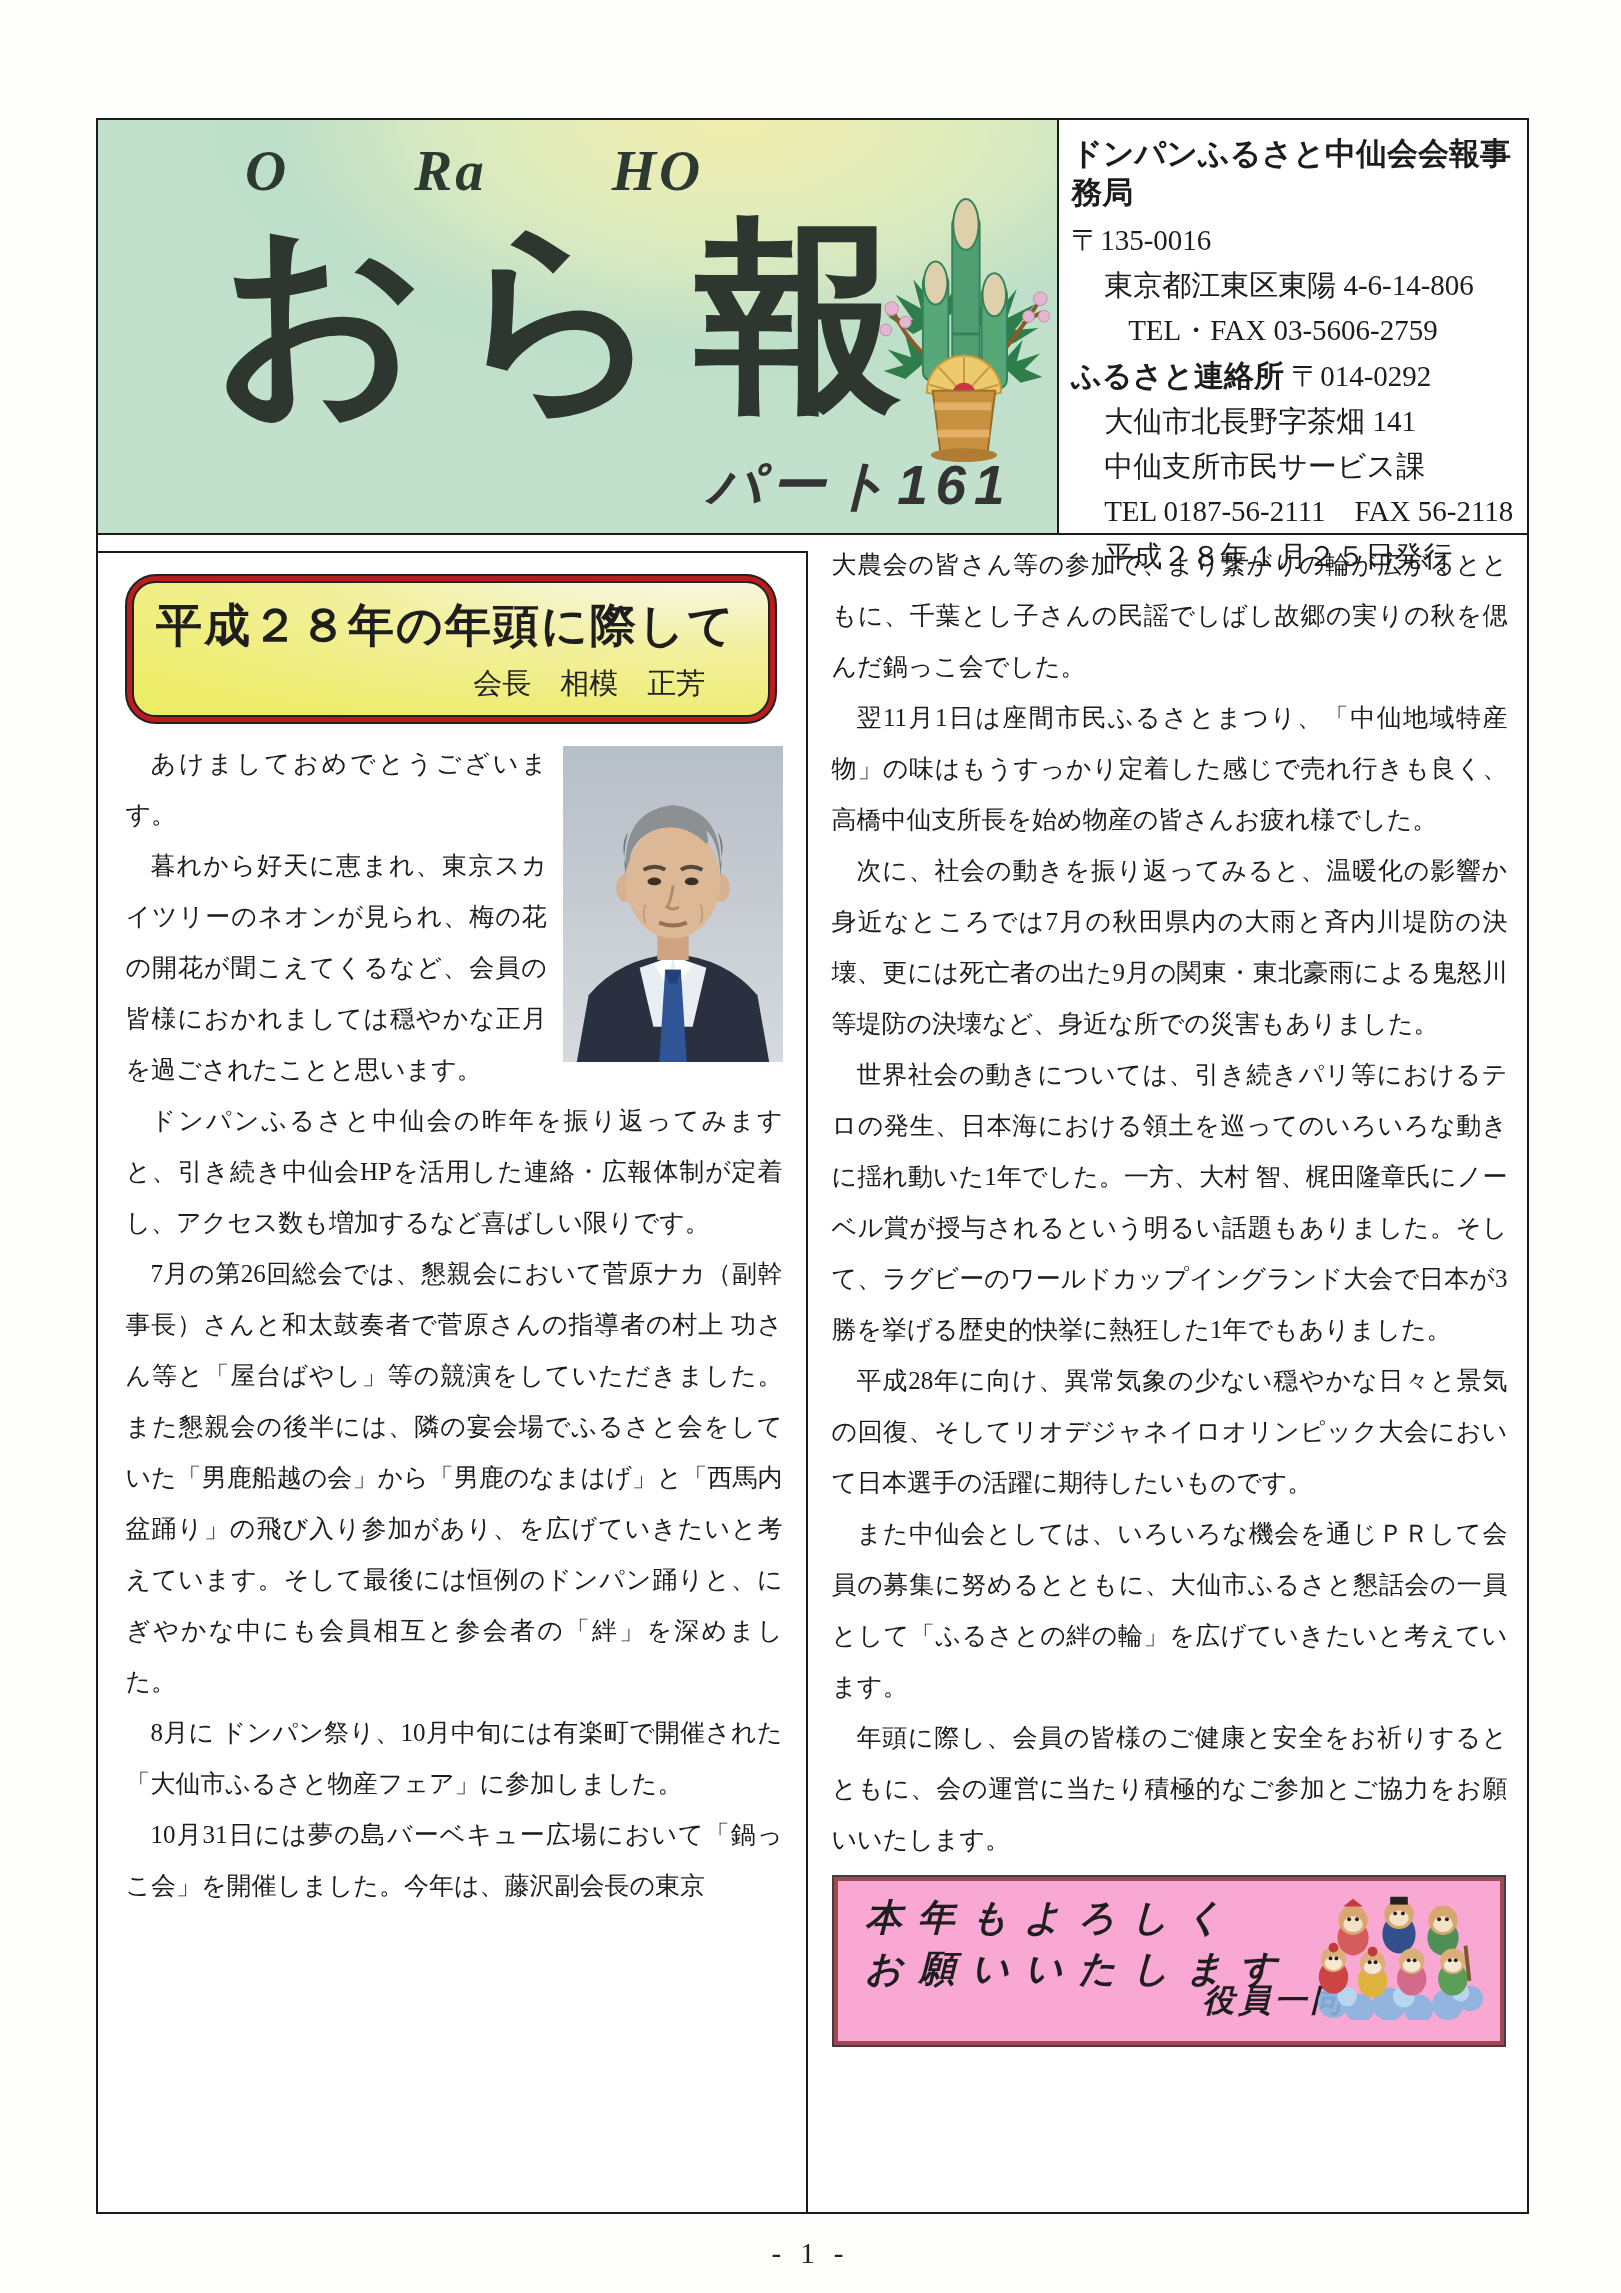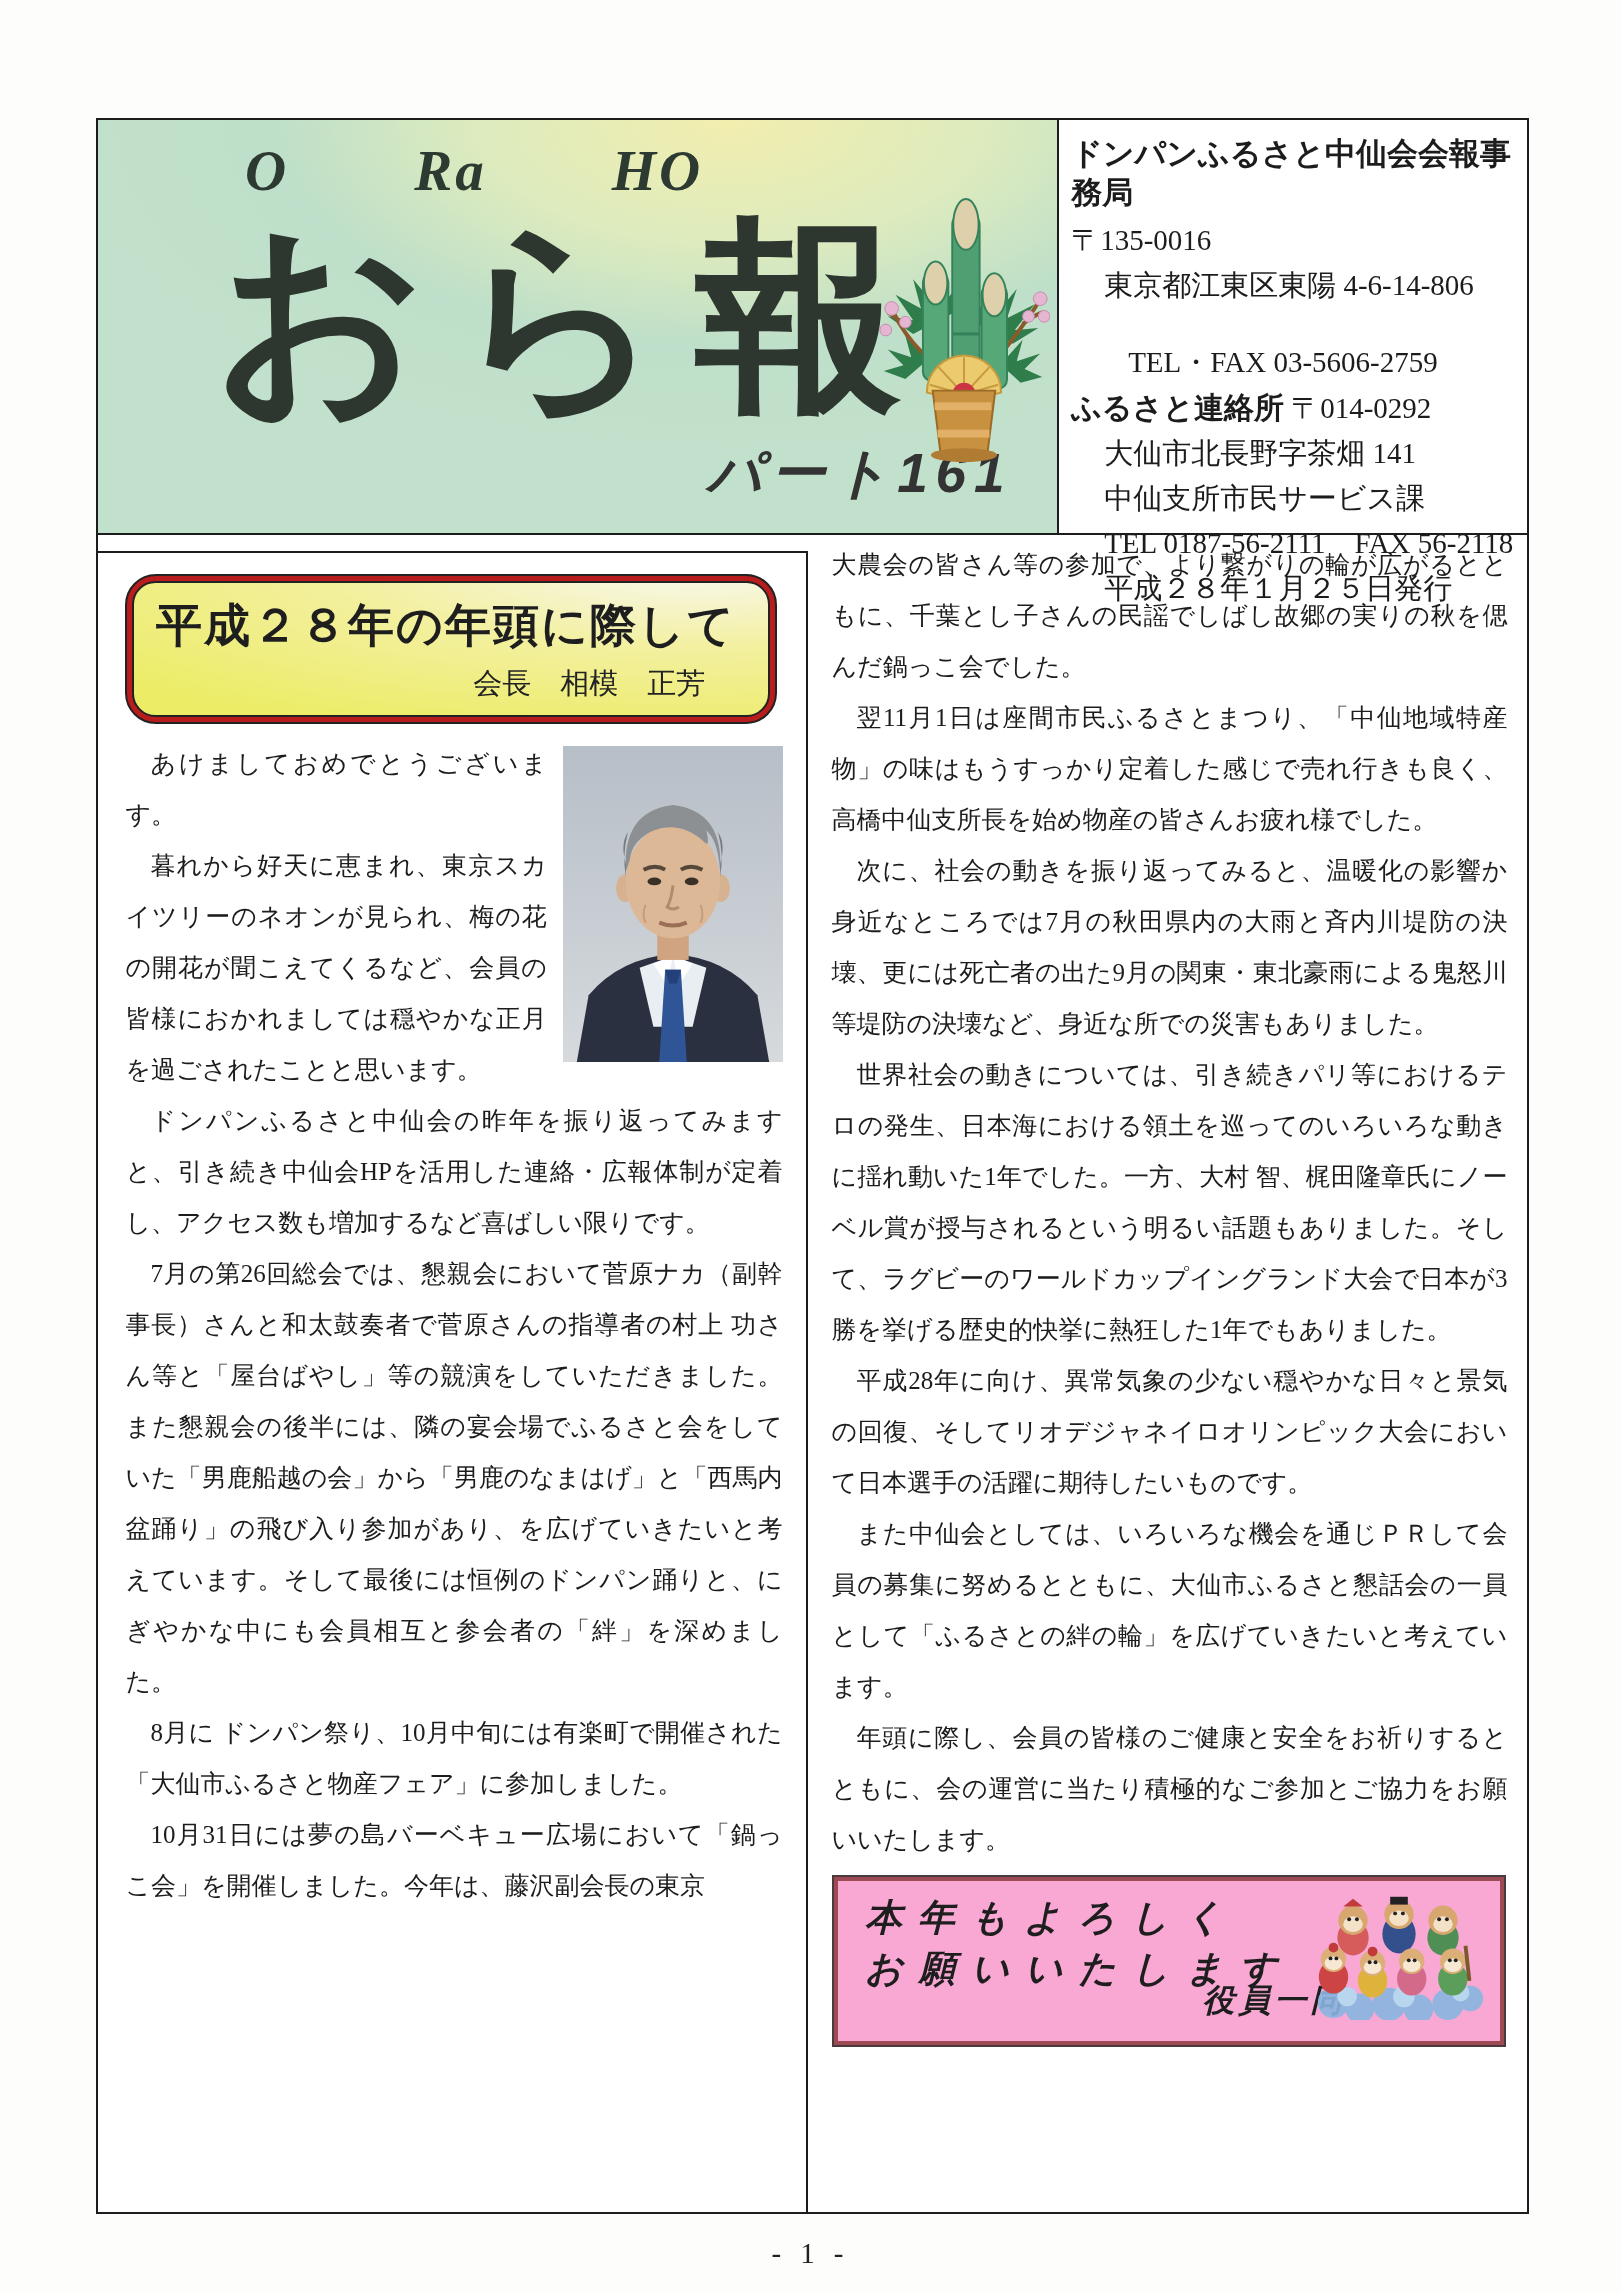--- a/index.html
+++ b/index.html
@@ -25,35 +25,35 @@
     position:absolute;left:147px;top:21.6px;
     font-style:italic;font-weight:bold;font-size:57px;color:#2c3a31;
     word-spacing:108px;letter-spacing:2.9px;line-height:1;
   }
   .oraho{
     position:absolute;left:116px;top:86px;
     font-size:208px;font-weight:bold;letter-spacing:27.4px;line-height:1.08;
     color:#2d372f;
   }
   .part-label{
-    position:absolute;right:45px;bottom:22px;
+    position:absolute;right:45px;bottom:10px;
     font-family:"Liberation Sans","DejaVu Sans",sans-serif;
     font-style:italic;font-weight:bold;font-size:55px;letter-spacing:7.8px;color:#333;margin-left:39px;
   }
   .kadomatsu{position:absolute;right:7.8px;top:67px;width:174px;height:286px;}
   .contact{
     flex:1;box-sizing:border-box;background:#fff;padding:11.8px 13.7px 0 11.8px;
   }
   .c-title{
     font-family:"Liberation Sans","DejaVu Sans",sans-serif;
     font-weight:bold;font-size:31px;line-height:39px;letter-spacing:0px;margin:2px 0 5.9px;
   }
   .c-line{font-size:29px;line-height:45px;white-space:nowrap;}
   .ind1{padding-left:33px;}
-  .ind2{padding-left:57px;margin-top:32px;}
+  .ind2{padding-left:57px;}
   .branch b{
     font-family:"Liberation Sans","DejaVu Sans",sans-serif;
     font-weight:bold;font-size:30px;
   }
   
   .main-row{display:flex;height:1678px;}
   .left-col{
     width:710px;box-sizing:border-box;margin-top:15.7px;
     border-top:2.9px solid #1c1c1c;border-right:2.9px solid #1c1c1c;
     padding:9.8px 23.5px 0 27.4px;

